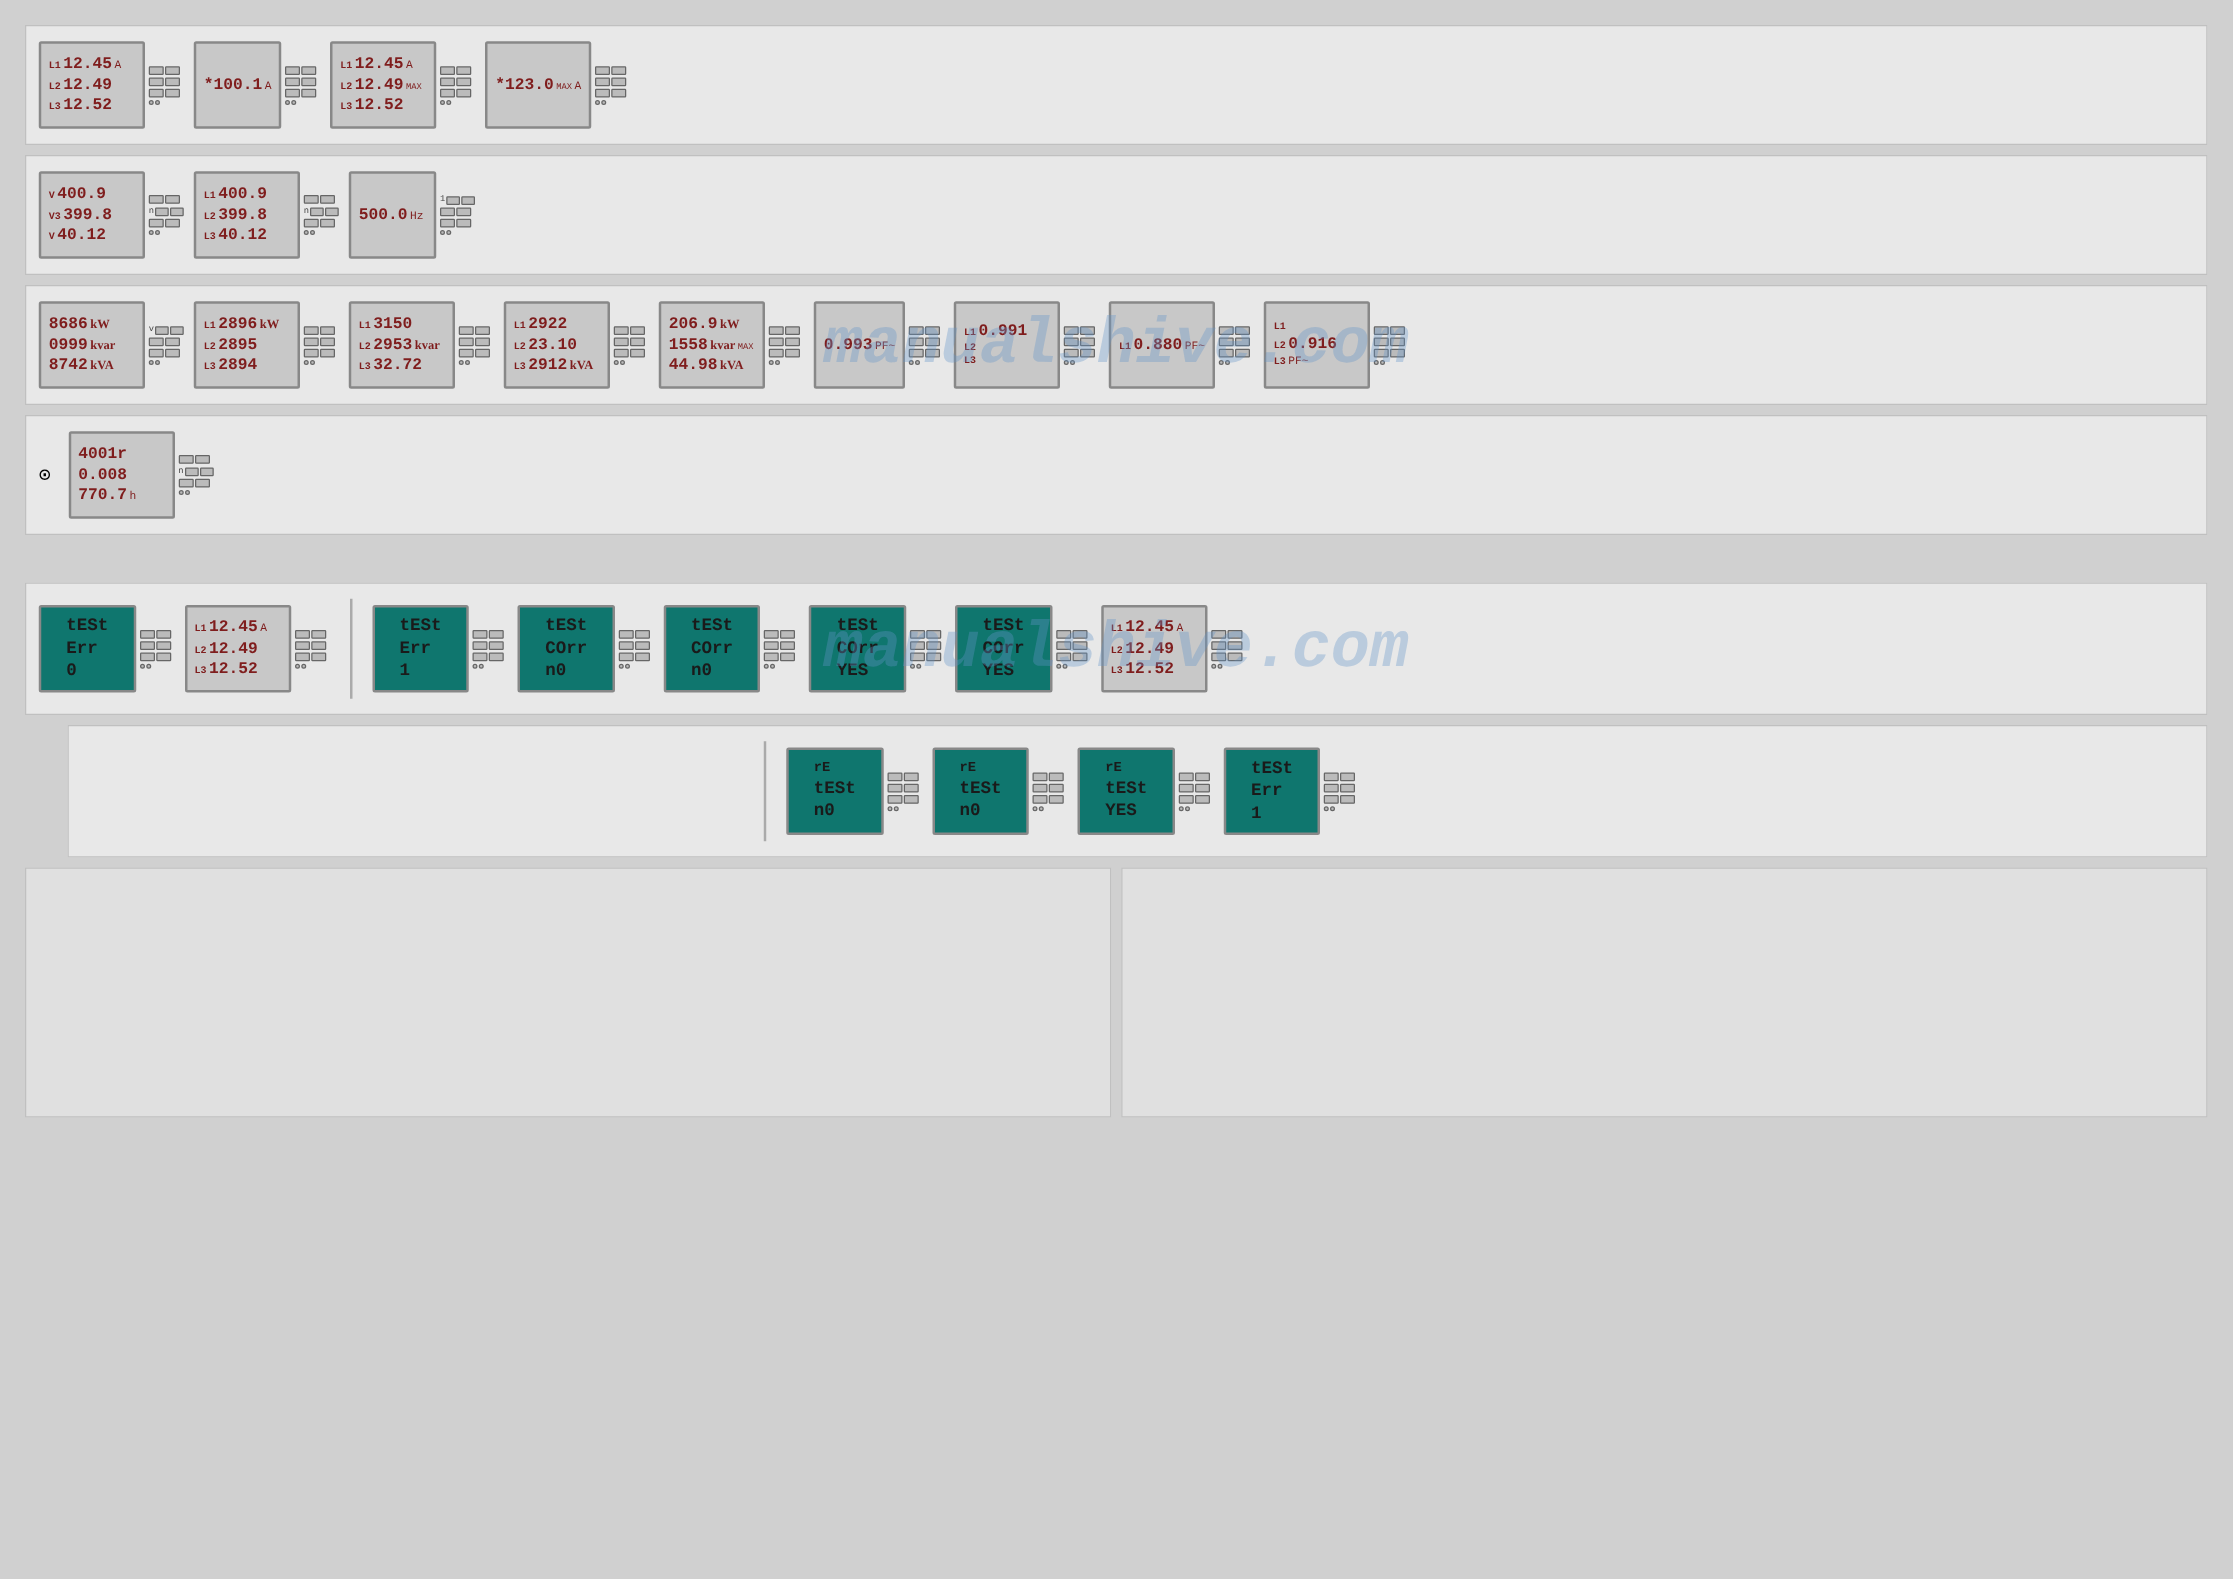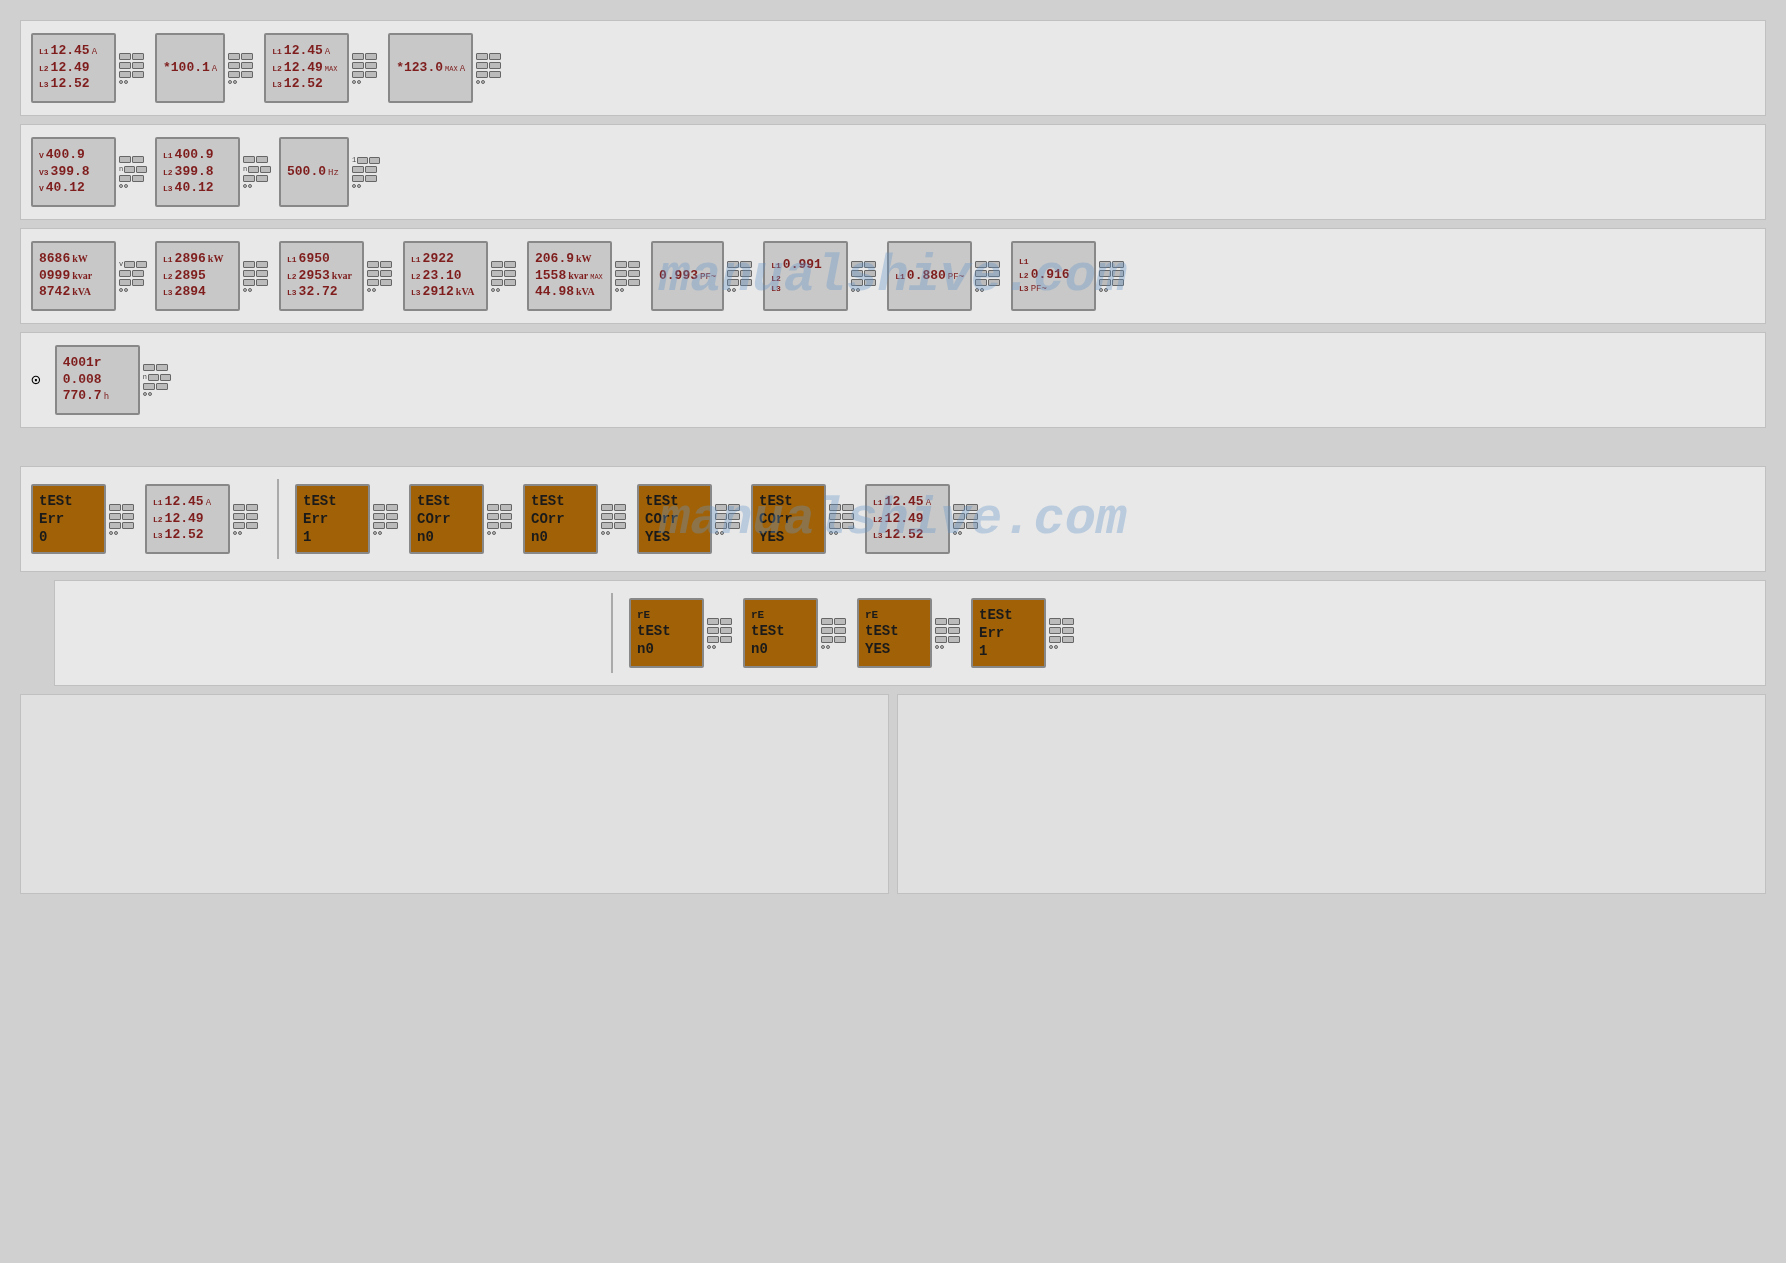--- a/index.html
+++ b/index.html
@@ -123,24 +123,24 @@
       font-weight: bold;
       white-space: nowrap;
       pointer-events: none;
       z-index: 10;
       font-style: italic;
       text-align: center;
     }
 
     
     .test-panel {
-      background: #a16207;
+      background: #0f766e;
       border: 2px solid #888;
       border-radius: 2px;
-      padding: 4px 6px;
+      padding: 4px 20px;
       min-width: 75px;
       min-height: 70px;
       display: flex;
       flex-direction: column;
       justify-content: center;
       font-family: 'Courier New', monospace;
       font-size: 14px;
       font-weight: bold;
       color: #1a1a1a;
     }
@@ -477,21 +477,21 @@
             <div class="ri-dot"></div>
             <div class="ri-dot"></div>
           </div>
       </div>
     </div>
 
     <div class="display-group">
       <div class="lcd-panel">
         <div class="lcd-line">
             <span class="lcd-small">L1</span>
-            <span>6950</span>
+            <span>3150</span>
           </div>
         <div class="lcd-line">
             <span class="lcd-small">L2</span>
             <span>2953</span>
             <sup class="lcd-super">kvar</sup>
           </div>
         <div class="lcd-line">
             <span class="lcd-small">L3</span>
             <span>32.72</span>
           </div>

